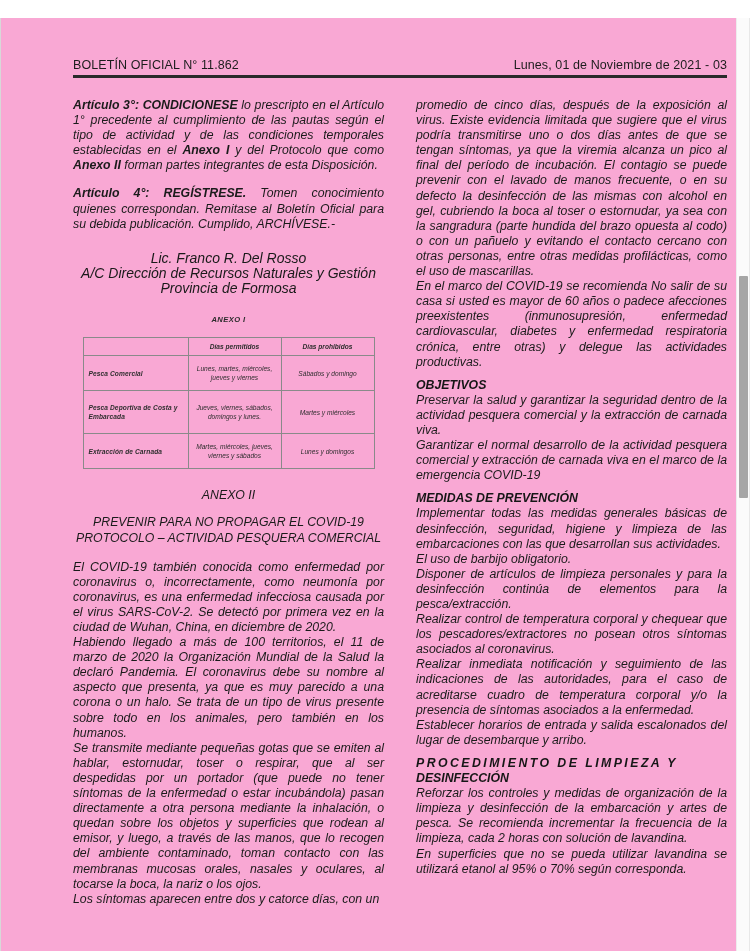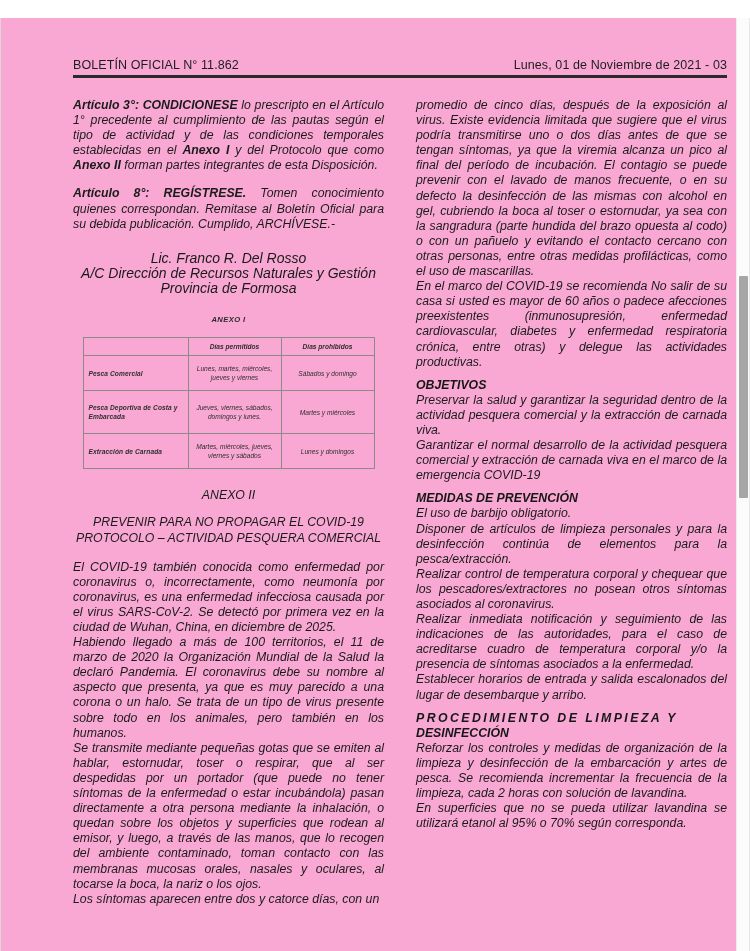--- a/index.html
+++ b/index.html
@@ -194,21 +194,21 @@
   </div>
 
   <div class="columns">
 
     <div class="col">
 
       <p class="blk art-head"><span class="b">Artículo 3°:</span> <span class="b">CONDICIONESE</span><span> lo prescripto en el Artículo 1° precedente al cumplimiento de las pautas según el tipo de actividad y de las condiciones temporales establecidas en el </span><span class="b">Anexo I</span><span> y del Protocolo que como </span><span class="b">Anexo II</span><span> forman partes integrantes de esta Disposición.</span></p>
 
       <div class="gap-md"></div>
 
-      <p class="blk art-head"><span class="b">Artículo 8°:</span> <span class="b">REGÍSTRESE.</span><span> Tomen conocimiento quienes correspondan. Remitase al Boletín Oficial para su debida publicación. Cumplido, ARCHÍVESE.-</span></p>
+      <p class="blk art-head"><span class="b">Artículo 4°:</span> <span class="b">REGÍSTRESE.</span><span> Tomen conocimiento quienes correspondan. Remitase al Boletín Oficial para su debida publicación. Cumplido, ARCHÍVESE.-</span></p>
 
       <div class="gap-lg"></div>
 
       <div class="center">
         <div>Lic. Franco R. Del Rosso</div>
         <div>A/C Dirección de Recursos Naturales y Gestión</div>
         <div>Provincia de Formosa</div>
       </div>
 
       <div class="gap-lg"></div>
@@ -250,40 +250,41 @@
 
       <div class="gap-md"></div>
 
       <div class="proto-title">
         <div>PREVENIR PARA NO PROPAGAR EL COVID-19</div>
         <div>PROTOCOLO – ACTIVIDAD PESQUERA COMERCIAL</div>
       </div>
 
       <div class="gap-md"></div>
 
-      <p class="blk">El COVID-19 también conocida como enfermedad por coronavirus o, incorrectamente, como neumonía por coronavirus, es una enfermedad infecciosa causada por el virus SARS-CoV-2. Se detectó por primera vez en la ciudad de Wuhan, China, en diciembre de 2025.</p>
+      <p class="blk">El COVID-19 también conocida como enfermedad por coronavirus o, incorrectamente, como neumonía por coronavirus, es una enfermedad infecciosa causada por el virus SARS-CoV-2. Se detectó por primera vez en la ciudad de Wuhan, China, en diciembre de 2020.</p>
       <p class="blk">Habiendo llegado a más de 100 territorios, el 11 de marzo de 2020 la Organización Mundial de la Salud la declaró Pandemia. El coronavirus debe su nombre al aspecto que presenta, ya que es muy parecido a una corona o un halo. Se trata de un tipo de virus presente sobre todo en los animales, pero también en los humanos.</p>
       <p class="blk">Se transmite mediante pequeñas gotas que se emiten al hablar, estornudar, toser o respirar, que al ser despedidas por un portador (que puede no tener síntomas de la enfermedad o estar incubándola) pasan directamente a otra persona mediante la inhalación, o quedan sobre los objetos y superficies que rodean al emisor, y luego, a través de las manos, que lo recogen del ambiente contaminado, toman contacto con las membranas mucosas orales, nasales y oculares, al tocarse la boca, la nariz o los ojos.</p>
       <p class="blk">Los síntomas aparecen entre dos y catorce días, con un</p>
     </div>
 
     <div class="col">
 
       <p class="blk">promedio de cinco días, después de la exposición al virus. Existe evidencia limitada que sugiere que el virus podría transmitirse uno o dos días antes de que se tengan síntomas, ya que la viremia alcanza un pico al final del período de incubación. El contagio se puede prevenir con el lavado de manos frecuente, o en su defecto la desinfección de las mismas con alcohol en gel, cubriendo la boca al toser o estornudar, ya sea con la sangradura (parte hundida del brazo opuesta al codo) o con un pañuelo y evitando el contacto cercano con otras personas, entre otras medidas profilácticas, como el uso de mascarillas.</p>
       <p class="blk">En el marco del COVID-19 se recomienda No salir de su casa si usted es mayor de 60 años o padece afecciones preexistentes (inmunosupresión, enfermedad cardiovascular, diabetes y enfermedad respiratoria crónica, entre otras) y delegue las actividades productivas.</p>
 
       <div class="gap-sm"></div>
 
       <div class="sec-head">OBJETIVOS</div>
       <p class="blk">Preservar la salud y garantizar la seguridad dentro de la actividad pesquera comercial y la extracción de carnada viva.</p>
       <p class="blk">Garantizar el normal desarrollo de la actividad pesquera comercial y extracción de carnada viva en el marco de la emergencia COVID-19</p>
 
       <div class="gap-sm"></div>
 
       <div class="sec-head">MEDIDAS DE PREVENCIÓN</div>
+      <p class="blk">Implementar todas las medidas generales básicas de desinfección, seguridad, higiene y limpieza de las embarcaciones con las que desarrollan sus actividades.</p>
       <p class="blk">El uso de barbijo obligatorio.</p>
       <p class="blk">Disponer de artículos de limpieza personales y para la desinfección continúa de elementos para la pesca/extracción.</p>
       <p class="blk">Realizar control de temperatura corporal y chequear que los pescadores/extractores no posean otros síntomas asociados al coronavirus.</p>
       <p class="blk">Realizar inmediata notificación y seguimiento de las indicaciones de las autoridades, para el caso de acreditarse cuadro de temperatura corporal y/o la presencia de síntomas asociados a la enfermedad.</p>
       <p class="blk">Establecer horarios de entrada y salida escalonados del lugar de desembarque y arribo.</p>
 
       <div class="gap-sm"></div>
 
       <div class="sec-head-spread">PROCEDIMIENTO DE LIMPIEZA Y</div>
       <div class="sec-head">DESINFECCIÓN</div>

